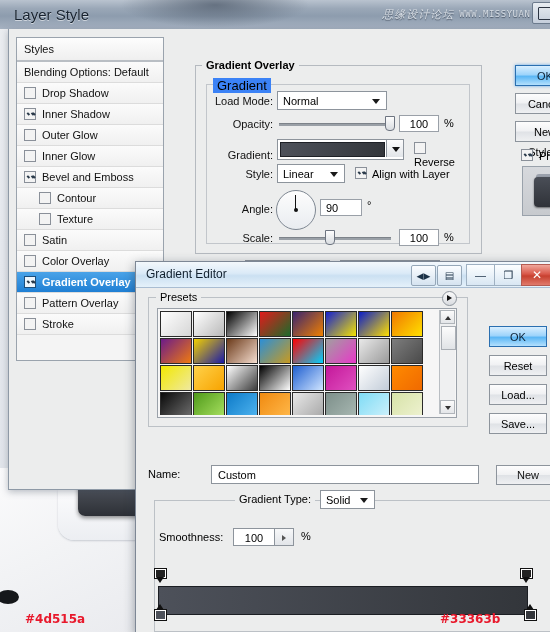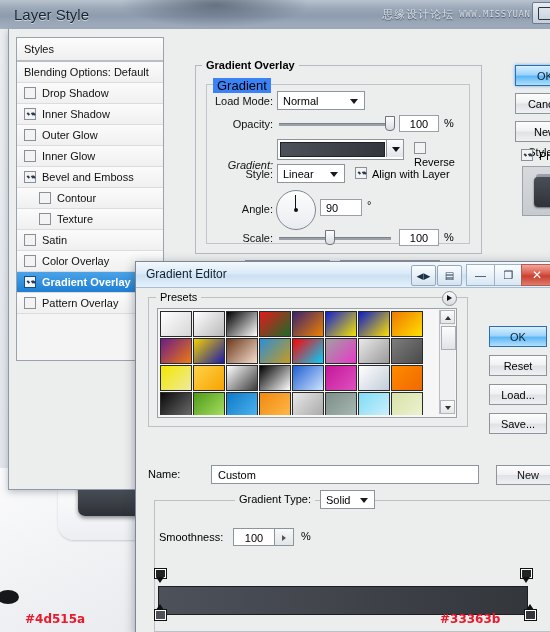--- a/index.html
+++ b/index.html
@@ -28,21 +28,21 @@
   #lsTitlebar{position:absolute;left:0;top:0;width:560px;height:29px;
     background:linear-gradient(180deg,#b9c3cf 0%,#9aa7b7 30%,#8d9cae 55%,#a6b2c1 100%);
     overflow:hidden;}
   #lsTitlebar:after{content:"";position:absolute;left:120px;top:-18px;width:190px;height:46px;
     background:radial-gradient(ellipse at center,rgba(80,92,108,.75),rgba(140,152,168,0) 70%);}
   #lsTitleText{position:absolute;left:14px;top:6px;font-size:15px;color:#182330;
     text-shadow:0 1px 0 rgba(255,255,255,.55);}
   #watermark{position:absolute;right:6px;top:5px;height:18px;display:flex;align-items:center;gap:5px;
     opacity:.72;}
   #wmCn{font-size:11px;color:#f2f5f8;letter-spacing:1px;
-    text-shadow:0 1px 1px rgba(30,40,55,.9);font-family:"DejaVu Sans",sans-serif;}
+    text-shadow:0 1px 1px rgba(30,40,55,.9);font-family:"DejaVu Sans",sans-serif;font-style:italic;}
   #wmEn{font-size:9px;color:#eef2f6;letter-spacing:.5px;
     text-shadow:0 1px 1px rgba(30,40,55,.9);font-family:"DejaVu Sans Mono",monospace;}
   #wmIcon{position:absolute;right:4px;top:2px;width:22px;height:20px;border:1px solid #6d7c8e;
     border-radius:2px;background:linear-gradient(180deg,#e8edf2,#c5cedb);}
   #wmIcon i{position:absolute;left:5px;top:4px;width:11px;height:11px;border:1.5px solid #2b3442;
     border-radius:1px;font-style:normal;}
 
   #lsBody{position:absolute;left:8px;top:29px;width:552px;height:460px;
     background:#eceded;
     border:1px solid #8e99a6;border-top:none;
@@ -266,40 +266,43 @@
       </div>
       <div class="lsRow">
         <span class="cbx"></span><span class="lsLabel">Color Overlay</span>
       </div>
       <div class="lsRow selected">
         <span class="cbx on"></span><span class="lsLabel">Gradient Overlay</span>
       </div>
       <div class="lsRow">
         <span class="cbx"></span><span class="lsLabel">Pattern Overlay</span>
       </div>
+      <div class="lsRow">
+        <span class="cbx"></span><span class="lsLabel">Stroke</span>
+      </div>
     </div>
 
     <div id="goGroup">
       <div id="goGroupTitle">Gradient Overlay</div>
       <div id="gradGroup">
         <div id="gradGroupTitle">Gradient</div>
 
         <div class="flabel" style="left:-2px;top:6px;width:68px;">Load Mode:</div>
-        <div class="combo" style="left:70px;top:6px;width:88px;">
+        <div class="combo" style="left:70px;top:6px;width:110px;">
           <span>Normal</span>
           <span class="arr"></span>
         </div>
 
         <div class="flabel" style="left:-2px;top:29px;width:68px;">Opacity:</div>
         <div class="sliderTrack" style="left:72px;top:38px;width:112px;"></div>
         <div class="sliderKnob" style="left:178px;top:31px;"></div>
         <div class="numbox" style="left:192px;top:30px;width:40px;">100</div>
         <div class="unit" style="left:237px;top:30px;">%</div>
 
-        <div class="flabel" style="left:-2px;top:70px;width:68px;font-style:italic;">Gradient:</div>
+        <div class="flabel" style="left:-2px;top:60px;width:68px;">Gradient:</div>
         <div id="gradSwatchWrap">
           <div id="gradSwatch" style="background: linear-gradient(90deg, rgb(77, 81, 90), rgb(51, 54, 59));"></div>
           <div id="gradSwatchArrow"></div>
         </div>
         <div class="chkinline" style="left:207px;top:57px;">
           <span class="cbx"></span><span>Reverse</span>
         </div>
 
         <div class="flabel" style="left:-2px;top:79px;width:68px;">Style:</div>
         <div class="combo" style="left:70px;top:79px;width:68px;">

